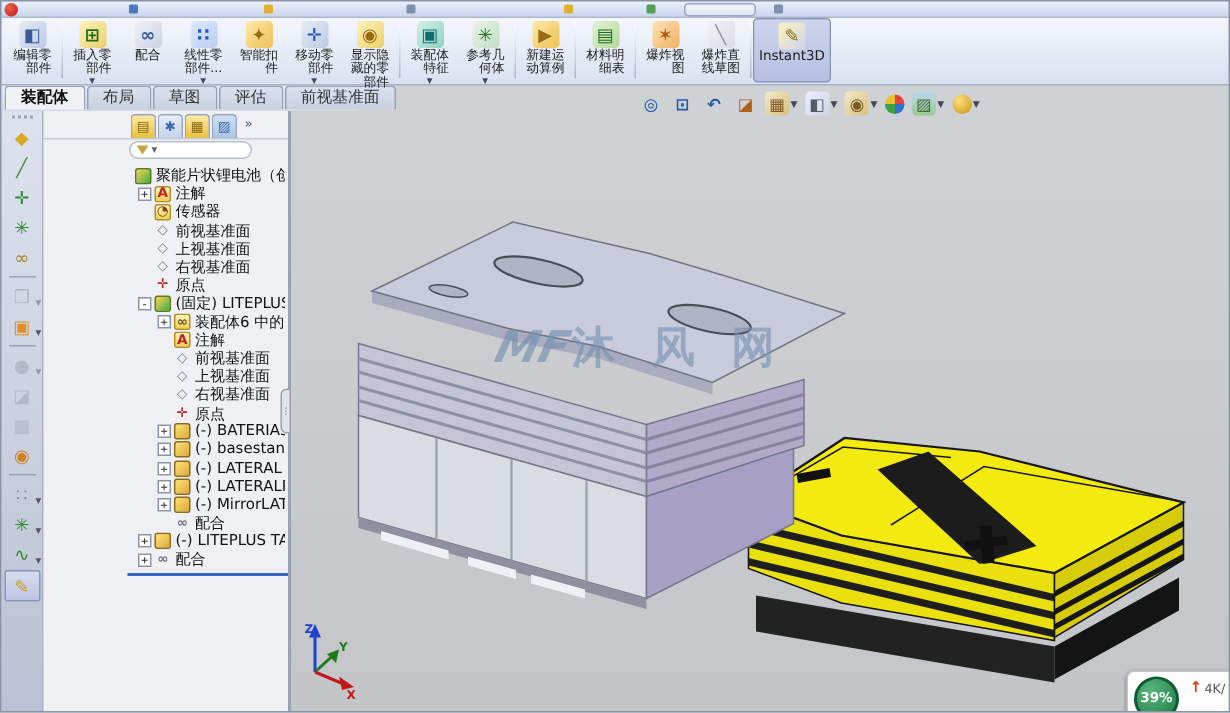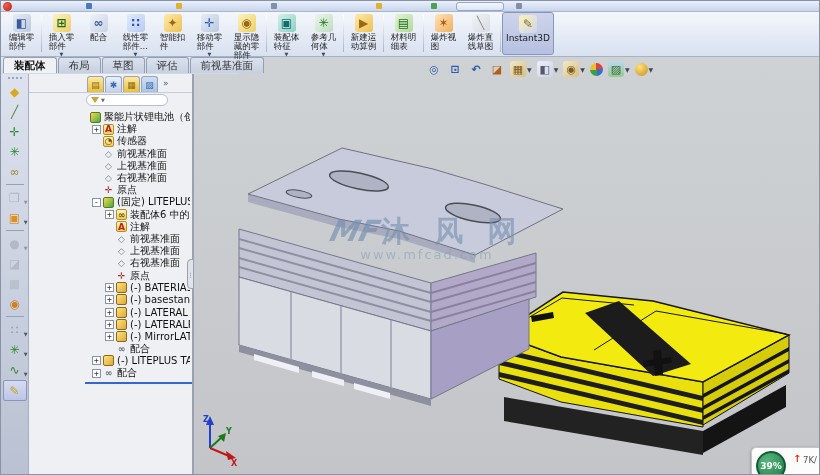--- a/index.html
+++ b/index.html
@@ -18,21 +18,21 @@
 
   
   .cmdbar{position:absolute;left:0;top:10px;width:100%;height:46px;
           background:linear-gradient(#f4f7fc,#d9e1f0);border-bottom:1px solid #a8b2c6;
           display:flex;align-items:stretch;padding:1px 2px;box-sizing:border-box;z-index:8;}
   .tbtn{display:flex;flex-direction:column;align-items:center;justify-content:flex-start;
         padding:2px 3px 0;min-width:37px;border-radius:3px;position:relative;box-sizing:border-box;}
   .tbtn.active{background:linear-gradient(#cdd4ec,#b6c0e0);border:1px solid #8a95bd;}
   .tbicon{width:18px;height:18px;border-radius:3px;display:flex;align-items:center;
           justify-content:center;font-size:12px;font-weight:bold;flex:none;}
-  .tlabel{font-size:8.5px;line-height:9px;color:#1c1c1c;text-align:left;white-space:pre-line;margin-top:1px;}
+  .tlabel{font-size:8.5px;line-height:9px;color:#1c1c1c;text-align:right;white-space:pre-line;margin-top:1px;}
   .tbtn.active .tlabel{font-size:9px;}
   .dd{font-size:5px;color:#3a4a66;line-height:5px;margin-top:1px;}
   .vsep{width:1px;background:linear-gradient(#ffffff,#aab4c8);margin:3px 1px;flex:none;}
 
   
   .tabband{position:absolute;left:0;top:56px;width:238px;height:17px;
            background:linear-gradient(#e4e9f2,#d2d9e6);z-index:6;}
   .tabrow{position:absolute;left:2px;top:56px;height:17px;display:flex;z-index:7;}
   .tab{font-size:10.5px;line-height:14px;padding:0 10px;border:1px solid #93a0b4;border-bottom:none;
        border-radius:3px 3px 0 0;background:linear-gradient(#dbe2ee,#c7d0e0);color:#333;
@@ -464,35 +464,34 @@
         <polygon points="54,137 145,162 205,174 281,198 281,206 205,182 145,170 54,145" fill="#a9acbf"></polygon>
         <polygon points="54,137 148,91 239,112 293,128 369,152 281,198 205,174 145,162" fill="var(--model-lid)" stroke="#70737f" stroke-width="1"></polygon>
         <ellipse cx="105" cy="137" rx="13" ry="3.5" transform="rotate(10 105 137)" fill="#b0b3c4" stroke="#4a4d58" stroke-width="1"></ellipse>
         <ellipse cx="165" cy="124" rx="30" ry="8" transform="rotate(12 165 124)" fill="#b0b3c4" stroke="#4a4d58" stroke-width="1.5"></ellipse>
         <ellipse cx="279" cy="156" rx="28" ry="8" transform="rotate(12 279 156)" fill="#b0b3c4" stroke="#4a4d58" stroke-width="1.5"></ellipse>
       </g>
     </svg>
 
     <div class="watermark">
       <div class="wm1"><span class="wm-logo">MF</span><span>沐 风 网</span></div>
-      <div class="wm2">www.mfcad.com</div>
     </div>
 
     <svg class="triad" width="44" height="56">
       <line x1="12" y1="36" x2="12" y2="12" stroke="#2040d0" stroke-width="2"></line>
       <polygon points="8,13 16,13 12,4" fill="#2040d0"></polygon>
       <text x="5" y="10" font-size="8" font-weight="bold" fill="#2040d0">Z</text>
       <line x1="12" y1="36" x2="24" y2="25" stroke="#1c7a1c" stroke-width="2"></line>
       <polygon points="20,24 26,30 28,21" fill="#1c7a1c"></polygon>
       <text x="28" y="22" font-size="8" font-weight="bold" fill="#1c7a1c">Y</text>
       <line x1="12" y1="36" x2="31" y2="44" stroke="#c01818" stroke-width="2"></line>
       <polygon points="28,39 30,48 38,46" fill="#c01818"></polygon>
       <text x="33" y="54" font-size="8" font-weight="bold" fill="#c01818">X</text>
     </svg>
   </div>
 
   <div class="overlay">
     <div class="ovl-circle">39%</div>
     <div class="ovl-up">↑</div>
-    <div class="ovl-rate">7K/</div>
+    <div class="ovl-rate">4K/</div>
   </div>
 
 </div>
 
 </body></html>

